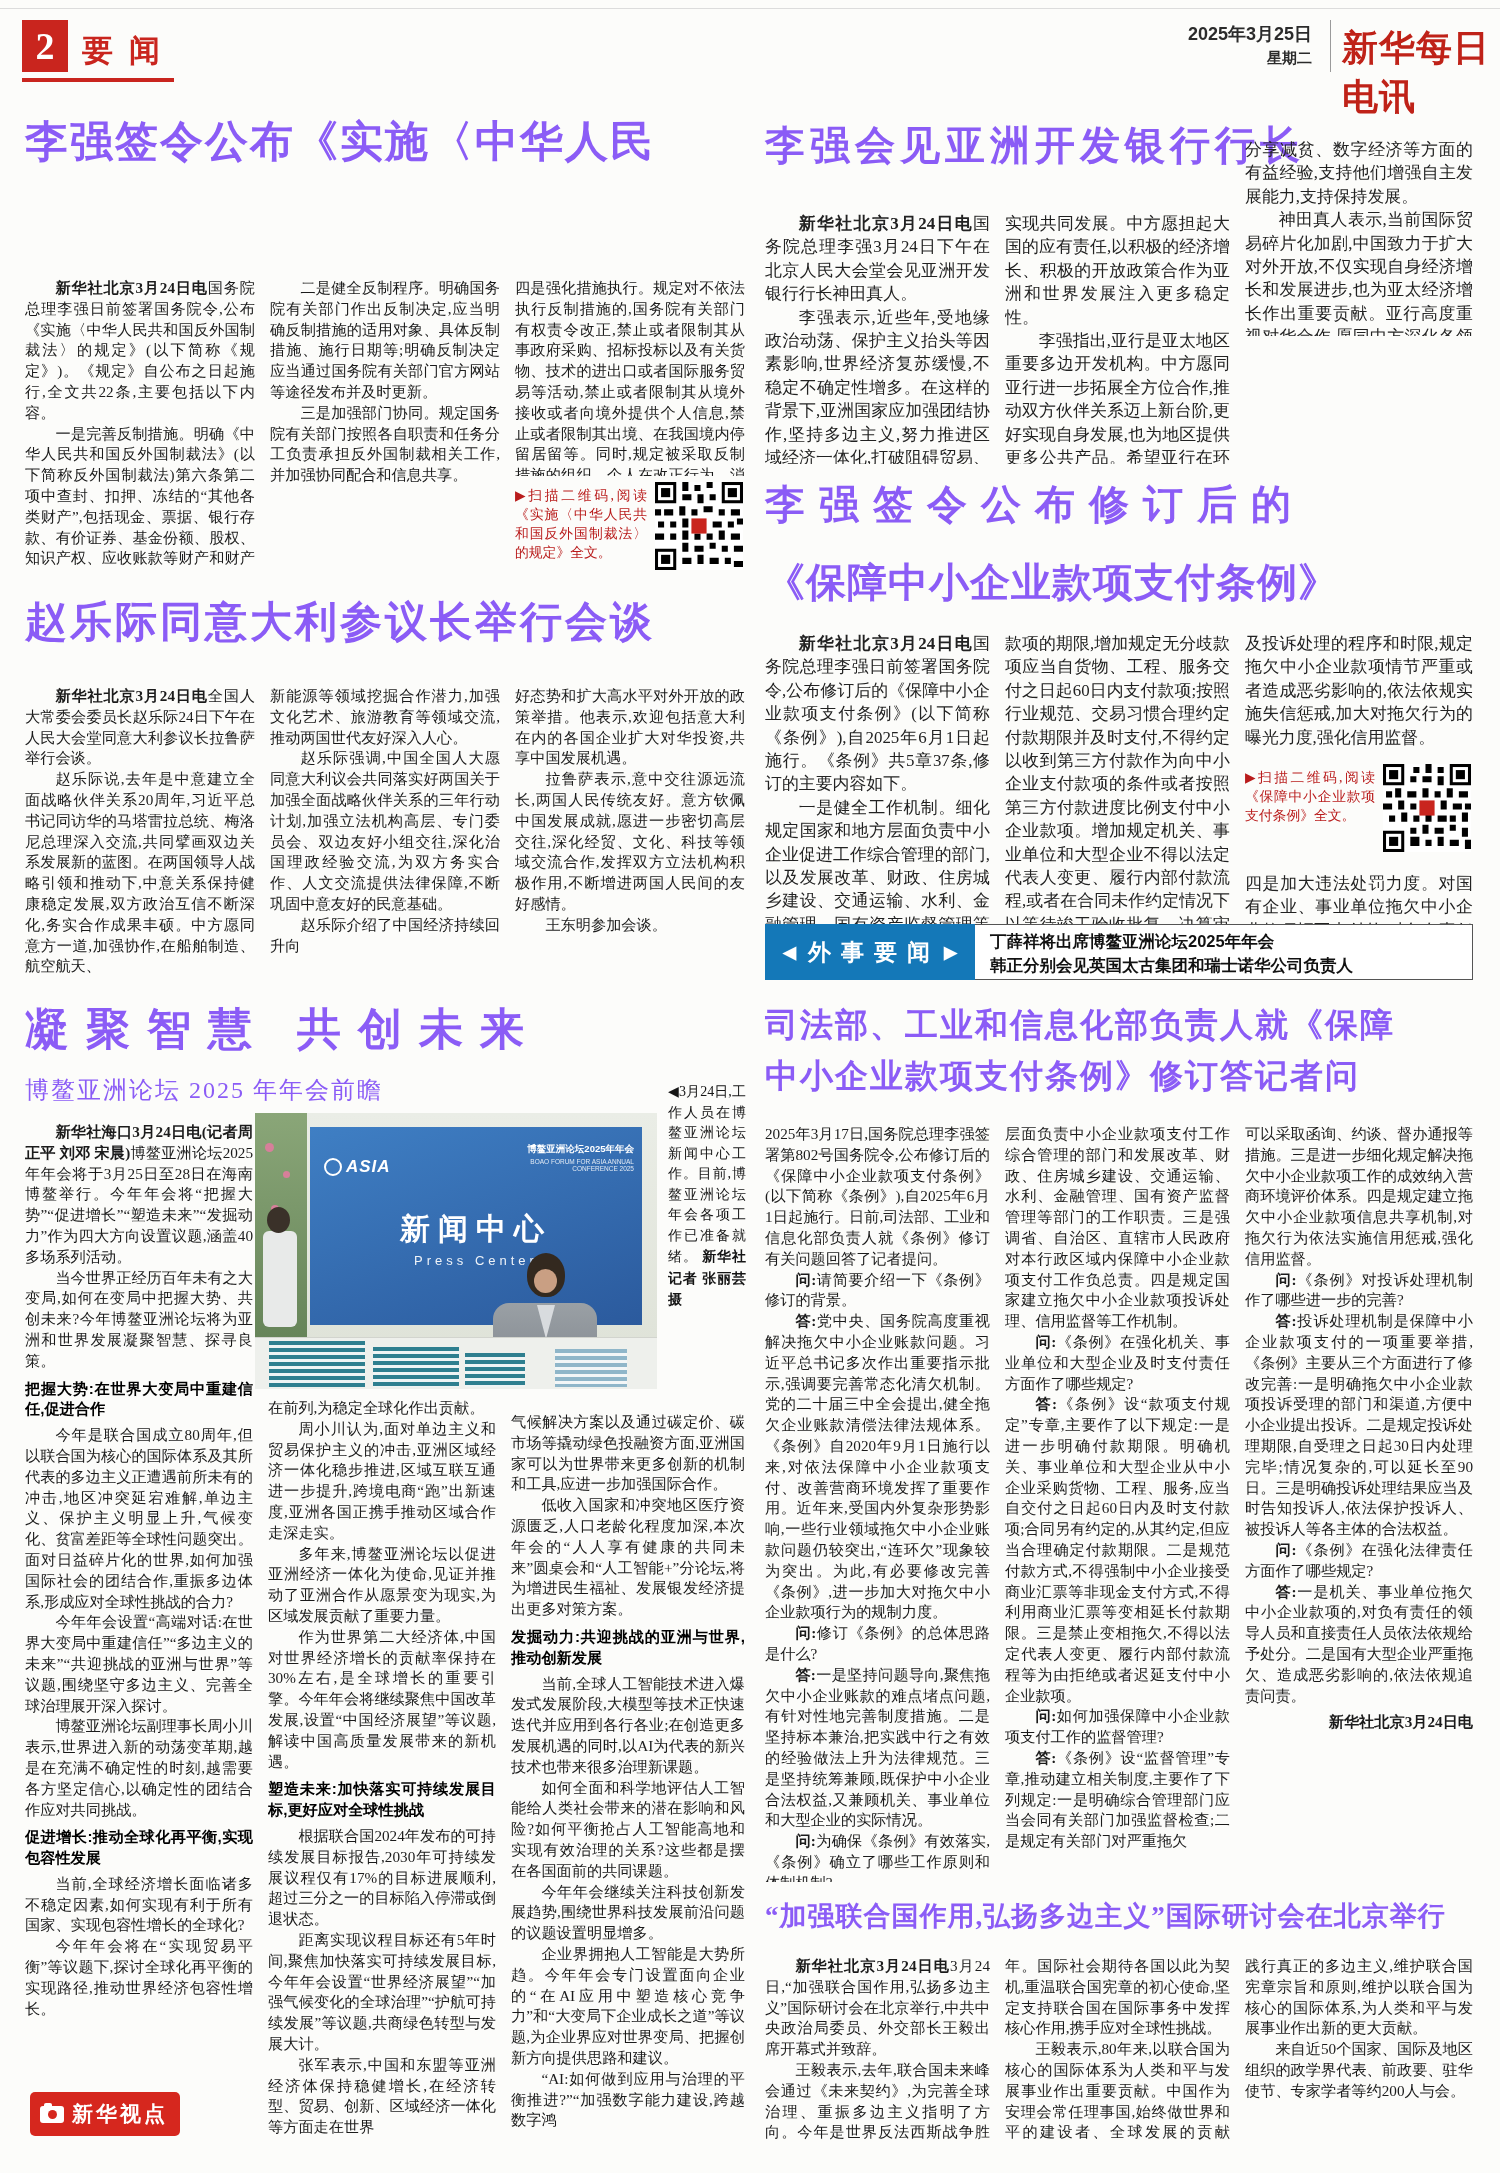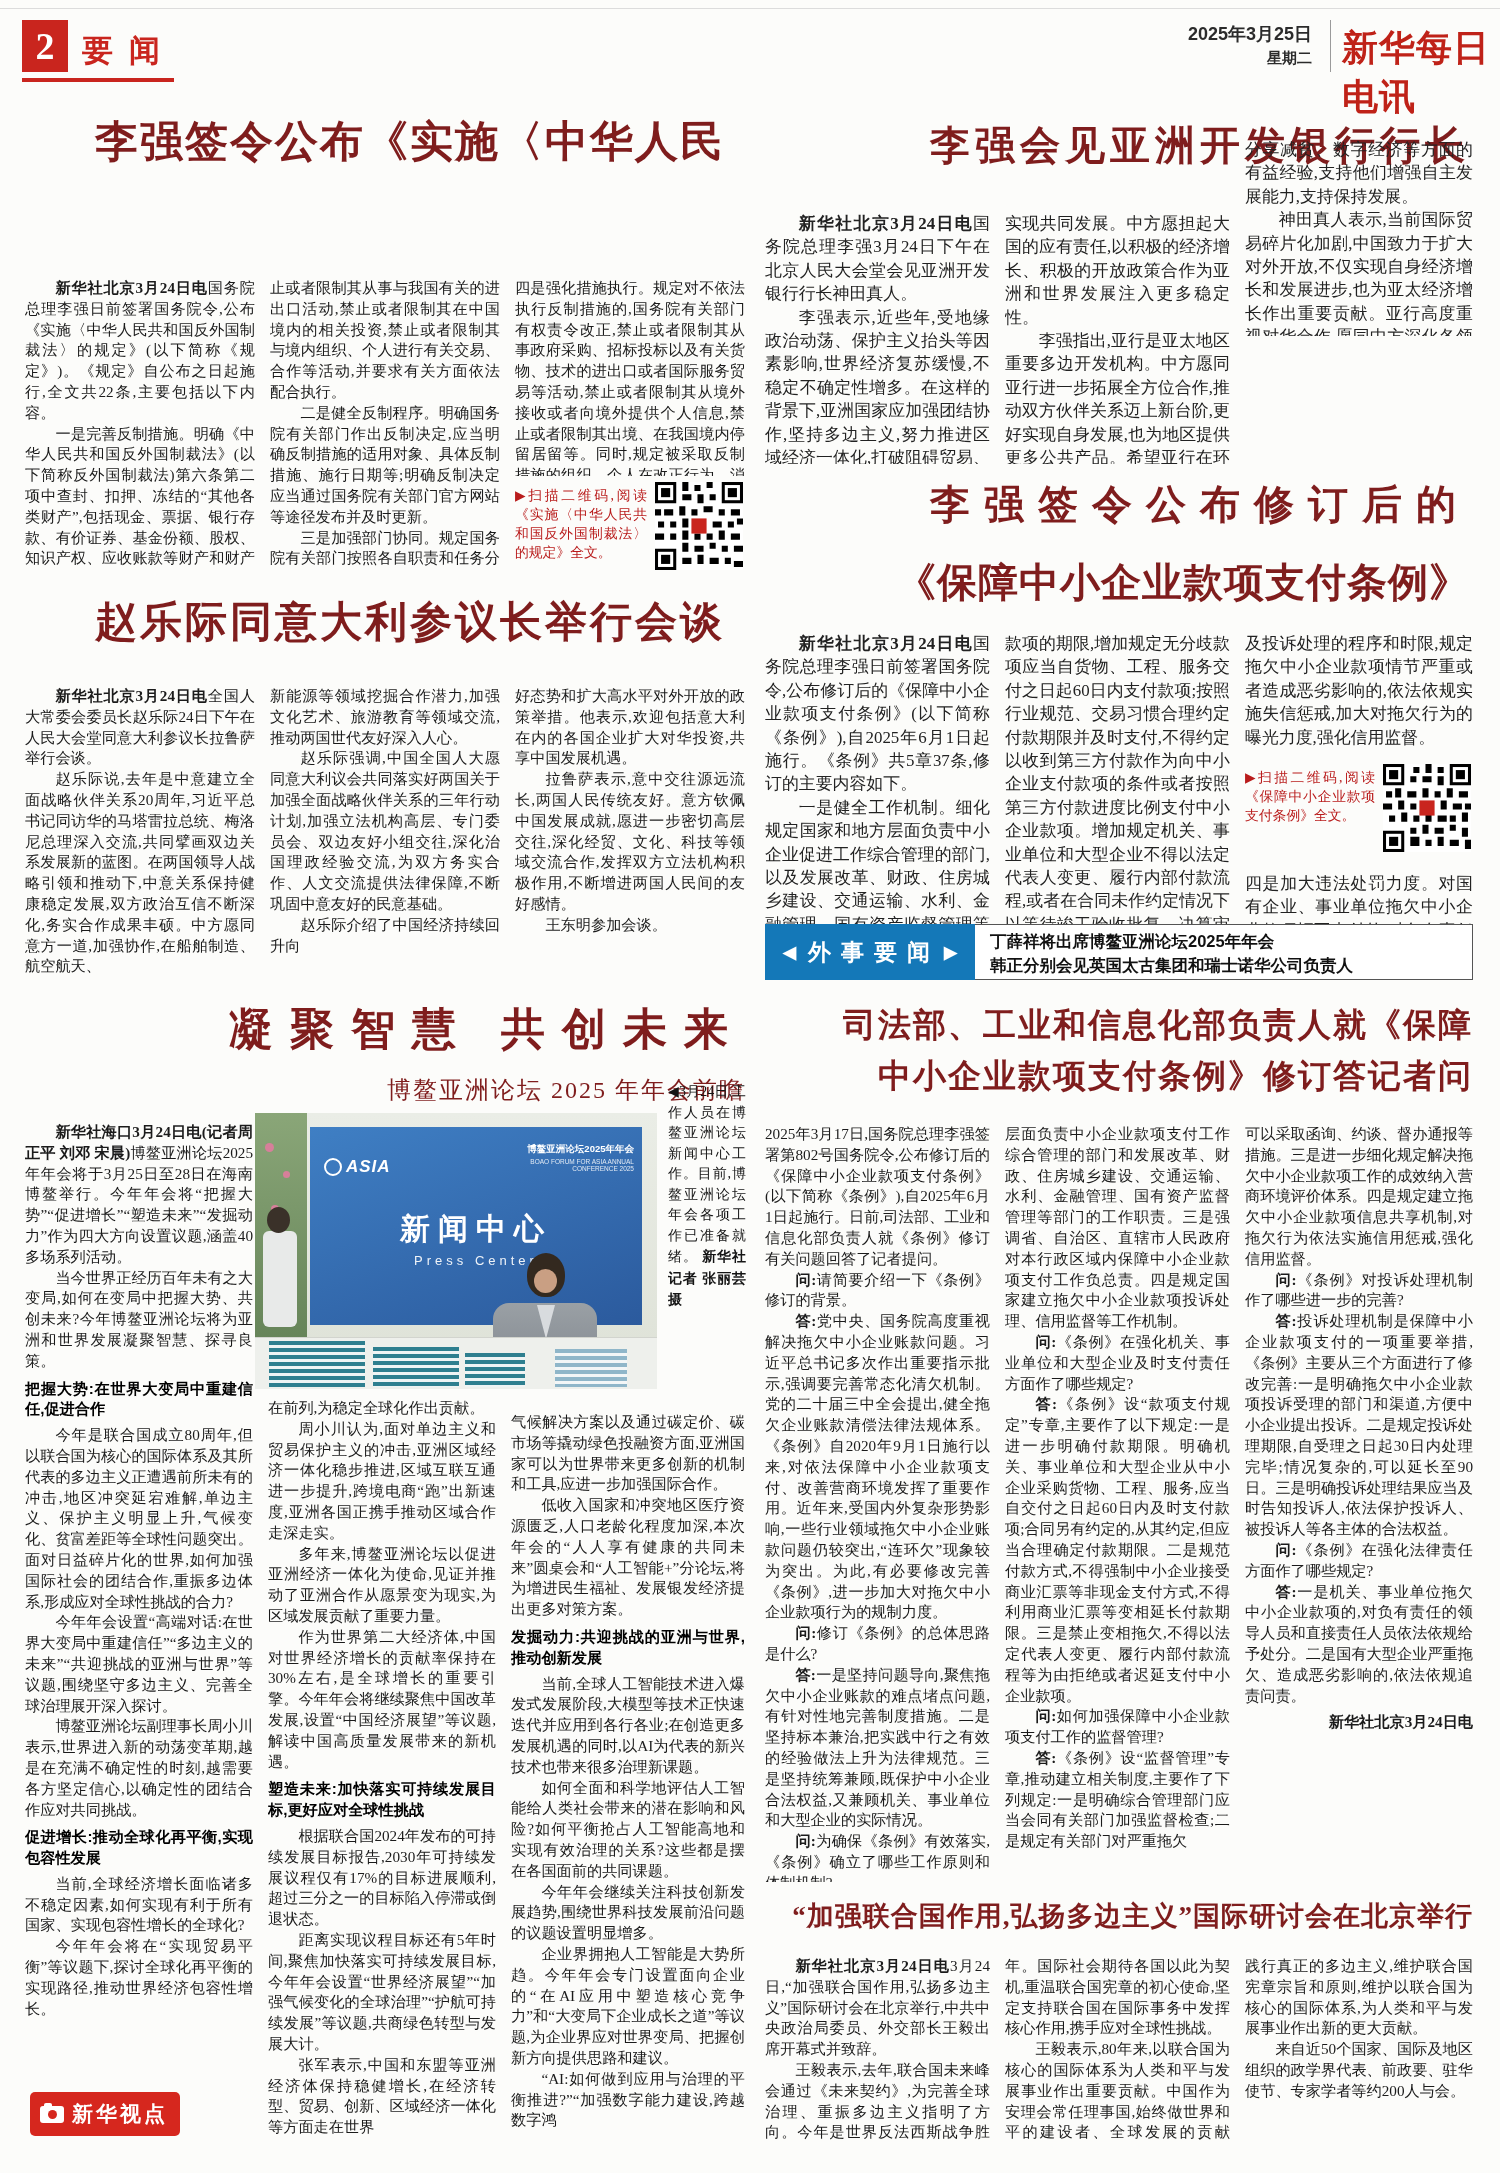--- a/index.html
+++ b/index.html
@@ -11,21 +11,21 @@
   .pagenum{left:22px;top:20px;width:46px;height:52px;background:#c9251e;color:#fff;
            font-size:38px;font-weight:bold;text-align:center;line-height:52px;}
   .section-title{left:82px;top:30px;font-size:31px;font-weight:bold;color:#c9251e;letter-spacing:16px;}
   .red-rule{left:22px;top:78px;width:152px;height:4px;background:#c9251e;}
   .hdr-date{left:1120px;top:22px;width:192px;text-align:right;font-family:"Liberation Sans",sans-serif;color:#2b2b2b;}
   .hdr-date .d1{font-size:18px;font-weight:bold;display:block;}
   .hdr-date .d2{font-size:15px;font-weight:bold;display:block;margin-top:3px;}
   .hdr-vline{left:1330px;top:20px;width:1px;height:52px;background:#9a9a9a;}
   .masthead{left:1342px;top:24px;font-size:36px;font-weight:bold;color:#bf2218;letter-spacing:1px;}
   
-  .hl{position:absolute;font-weight:bold;color:#7f1d1d;text-align:right;}
+  .hl{position:absolute;font-weight:bold;color:#8b5cf6;text-align:left;}
   .hl-a1{left:25px;top:96px;width:700px;font-size:43px;line-height:92px;letter-spacing:2px;}
   .hl-a2{left:765px;top:118px;width:705px;font-size:40px;letter-spacing:5px;}
   .hl-a3{left:25px;top:594px;width:700px;font-size:42px;letter-spacing:3px;}
   .hl-a4{left:765px;top:466px;width:705px;font-size:40px;line-height:78px;}
   .hl-a4 .l1{letter-spacing:14px;}
   .hl-a4 .l2{letter-spacing:1px;}
   .hl-b1{left:25px;top:1000px;width:720px;font-size:44px;letter-spacing:17px;}
   .hl-b1sub{left:25px;top:1074px;width:720px;font-size:24px;font-weight:normal;letter-spacing:2px;}
   .hl-b2{left:765px;top:1000px;width:708px;font-size:33px;line-height:51px;letter-spacing:2px;}
   .hl-b3{left:765px;top:1898px;width:708px;font-size:27px;letter-spacing:1px;}
@@ -105,21 +105,20 @@
 <div class="abs masthead">新华每日电讯</div>
 
 <div class="hl hl-a1">
   <div>李强签令公布《实施〈中华人民</div>
 </div>
 <div class="col" style="left:25px;top:278px;width:230px;height:292px">
     <p><b>新华社北京3月24日电</b>国务院总理李强日前签署国务院令,公布《实施〈中华人民共和国反外国制裁法〉的规定》(以下简称《规定》)。《规定》自公布之日起施行,全文共22条,主要包括以下内容。</p>
     <p>一是完善反制措施。明确《中华人民共和国反外国制裁法》(以下简称反外国制裁法)第六条第二项中查封、扣押、冻结的“其他各类财产”,包括现金、票据、银行存款、有价证券、基金份额、股权、知识产权、应收账款等财产和财产权利;明确反外国制裁法第六条第三项中禁止或者限制进行的“有关交易、合作等活动”,包括但不限于教育、科技、法律服务、环保、经贸、文化、旅游、卫生、体育领域的活动;明确反外国制裁法第六条第四项中的“其他必要措施”,包括但不限于禁</p>
   </div>
 <div class="col" style="left:270px;top:278px;width:230px;height:292px">
-    <p class="noind">止或者限制其从事与我国有关的进出口活动,禁止或者限制其在中国境内的相关投资,禁止或者限制其与境内组织、个人进行有关交易、合作等活动,并要求有关方面依法配合执行。</p>
     <p>二是健全反制程序。明确国务院有关部门作出反制决定,应当明确反制措施的适用对象、具体反制措施、施行日期等;明确反制决定应当通过国务院有关部门官方网站等途径发布并及时更新。</p>
     <p>三是加强部门协同。规定国务院有关部门按照各自职责和任务分工负责承担反外国制裁相关工作,并加强协同配合和信息共享。</p>
   </div>
 <div class="col" style="left:515px;top:278px;width:230px;height:198px">
     <p class="noind">四是强化措施执行。规定对不依法执行反制措施的,国务院有关部门有权责令改正,禁止或者限制其从事政府采购、招标投标以及有关货物、技术的进出口或者国际服务贸易等活动,禁止或者限制其从境外接收或者向境外提供个人信息,禁止或者限制其出境、在我国境内停留居留等。同时,规定被采取反制措施的组织、个人在改正行为、消除行为后果后,可以申请暂停、变更或者取消对其采取的反制措施。</p>
   </div>
 <div class="qrblock" style="left:515px;top:482px;width:230px;height:100px">
   <div class="qrcap" style="width:132px">▶扫描二维码,阅读《实施〈中华人民共和国反外国制裁法〉的规定》全文。</div>
   <svg class="qrimg" width="88" height="88" viewBox="0 0 29 29">
     <rect width="29" height="29" fill="#fff"></rect>

